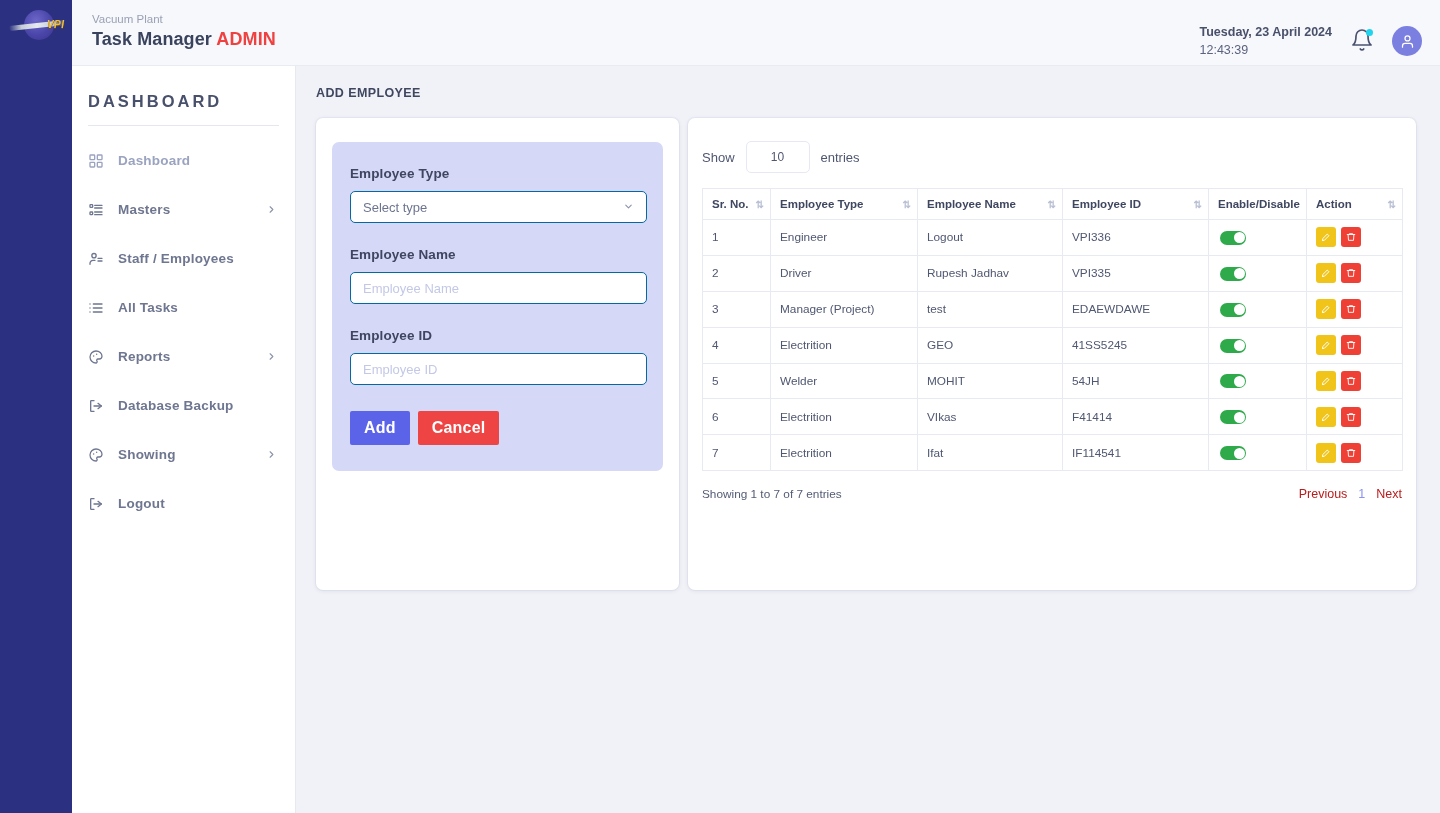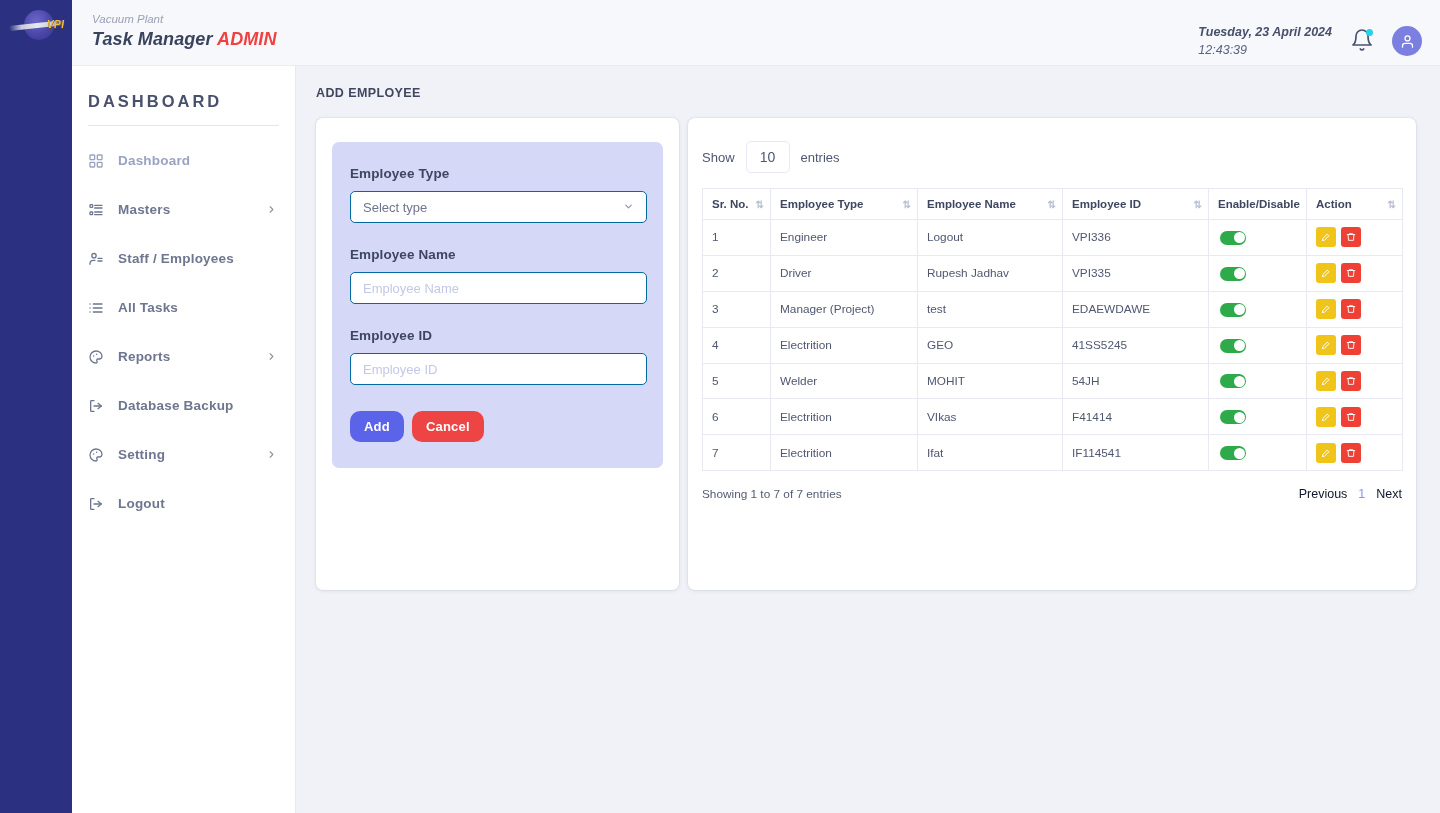--- a/index.html
+++ b/index.html
@@ -36,21 +36,20 @@
     color: #f0c040; letter-spacing: .4px; line-height: 12px;
     text-shadow: 0 1px 0 #6b4a10;
     margin-left: 20px;
   }
 
   
   .header {
     position: absolute; left: 72px; top: 0; width: 1368px; height: 66px;
     background: #f7f8fb;
     border-bottom: 1px solid #e9ebf2;
-    font-style: italic;
   }
   .brand { position: absolute; left: 20px; top: 11px; }
   .brand-sub { font-size: 11.5px; color: #9aa1b5; line-height: 16px; }
   .brand-main {
     font-size: 18px; font-weight: bold; color: #39435e;
     line-height: 24px; letter-spacing: .1px;
   }
   .brand-main .admin { color: #f04141; font-weight: bold; }
 
   .hdr-right {
@@ -128,35 +127,35 @@
   .fld {
     width: 297px; height: 32px; background: #fff;
     border: 1px solid #0369a1; border-radius: 5px;
     display: flex; align-items: center; padding: 0 12px;
     font-size: 13px;
   }
   .fld.sel { justify-content: space-between; color: #6d7490; }
   .fld .ph { color: #c3c8e6; }
   .btn-row { margin-top: 26px; display: flex; gap: 8px; }
   .btn {
-    border: none; border-radius: 10px; color: #fff;
-    font-size: 13px; font-weight: bold; padding: 8px 14px;
+    border: none; border-radius: 2px; color: #fff;
+    font-size: 16px; font-weight: bold; padding: 8px 14px;
     cursor: pointer; font-family: inherit; letter-spacing: .2px;
   }
   .btn-add { background: #5b63e8; }
   .btn-cancel { background: #ef4444; }
 
   
   .table-card { width: 728px; height: 472px; position: relative; padding: 22px 14px 2px 14px; }
   .tbl-top { display: flex; align-items: center; justify-content: space-between; height: 34px; }
   .show-grp { display: flex; align-items: center; gap: 11px; font-size: 13px; color: #4f5771; }
   .num-input {
-    width: 44px; height: 32px; border: 1px solid #e7e8f6; border-radius: 5px;
+    width: 64px; height: 32px; border: 1px solid #e7e8f6; border-radius: 5px;
     display: flex; align-items: center; justify-content: center;
-    font-size: 14px; color: #4f5771; background: #fff;
+    font-size: 12px; color: #4f5771; background: #fff;
   }
   .search-grp { display: flex; align-items: center; gap: 8px; font-size: 13px; color: #4f5771; }
   .search-input {
     width: 163px; height: 32px; border: 1px solid #e4e5f5; border-radius: 5px;
     background: #fff;
   }
 
   table { border-collapse: collapse; width: 700px; margin-top: 14px; table-layout: fixed; }
   thead th {
     border: 1px solid #e8eaf2; background: #fff;
@@ -192,21 +191,21 @@
   }
   .act-edit { background: #f0c419; }
   .act-del { background: #ef4036; }
 
   .tbl-foot {
     display: flex; align-items: center; justify-content: space-between;
     margin-top: 16px; width: 700px;
   }
   .foot-info { font-size: 11.8px; color: #545c75; }
   .pager { display: flex; align-items: center; gap: 11px; font-size: 12.5px; }
-  .pager span { color: #0f172a; cursor: pointer; }
+  .pager span { color: #b91c1c; cursor: pointer; }
   .pager .cur { color: #8b93f0; }
 </style>
 </head>
 <body>
 
 <div class="app">
 
   <div class="rail">
     <div class="logo-wrap">
       <div class="logo-disc"></div>
@@ -335,21 +334,21 @@
       </div>
 
       <div class="nav-item">
         <span class="nav-ic">
           <svg width="16" height="16" viewBox="0 0 24 24" fill="none" stroke="#6e7690" stroke-width="1.9">
             <path d="M12 21a9 9 0 1 1 0-18c4.97 0 9 3.58 9 8 0 2.2-1.8 4-4 4h-2a2 2 0 0 0-1.4 3.4A1.9 1.9 0 0 1 12 21z"></path>
             <circle cx="8.5" cy="10.5" r="1.1" fill="#6e7690" stroke="none"></circle>
             <circle cx="13" cy="8" r="1.1" fill="#6e7690" stroke="none"></circle>
           </svg>
         </span>
-        <span class="nav-lb">Setting</span>
+        <span class="nav-lb">Showing</span>
         <span class="nav-caret">
           <svg width="11" height="11" viewBox="0 0 24 24" fill="none" stroke="#8b93ab" stroke-width="2.4">
             <polyline points="9 18 15 12 9 6" stroke-linecap="round" stroke-linejoin="round"></polyline>
           </svg>
         </span>
       </div>
 
       <div class="nav-item">
         <span class="nav-ic">
           <svg width="16" height="16" viewBox="0 0 24 24" fill="none" stroke="#6e7690" stroke-width="2">

